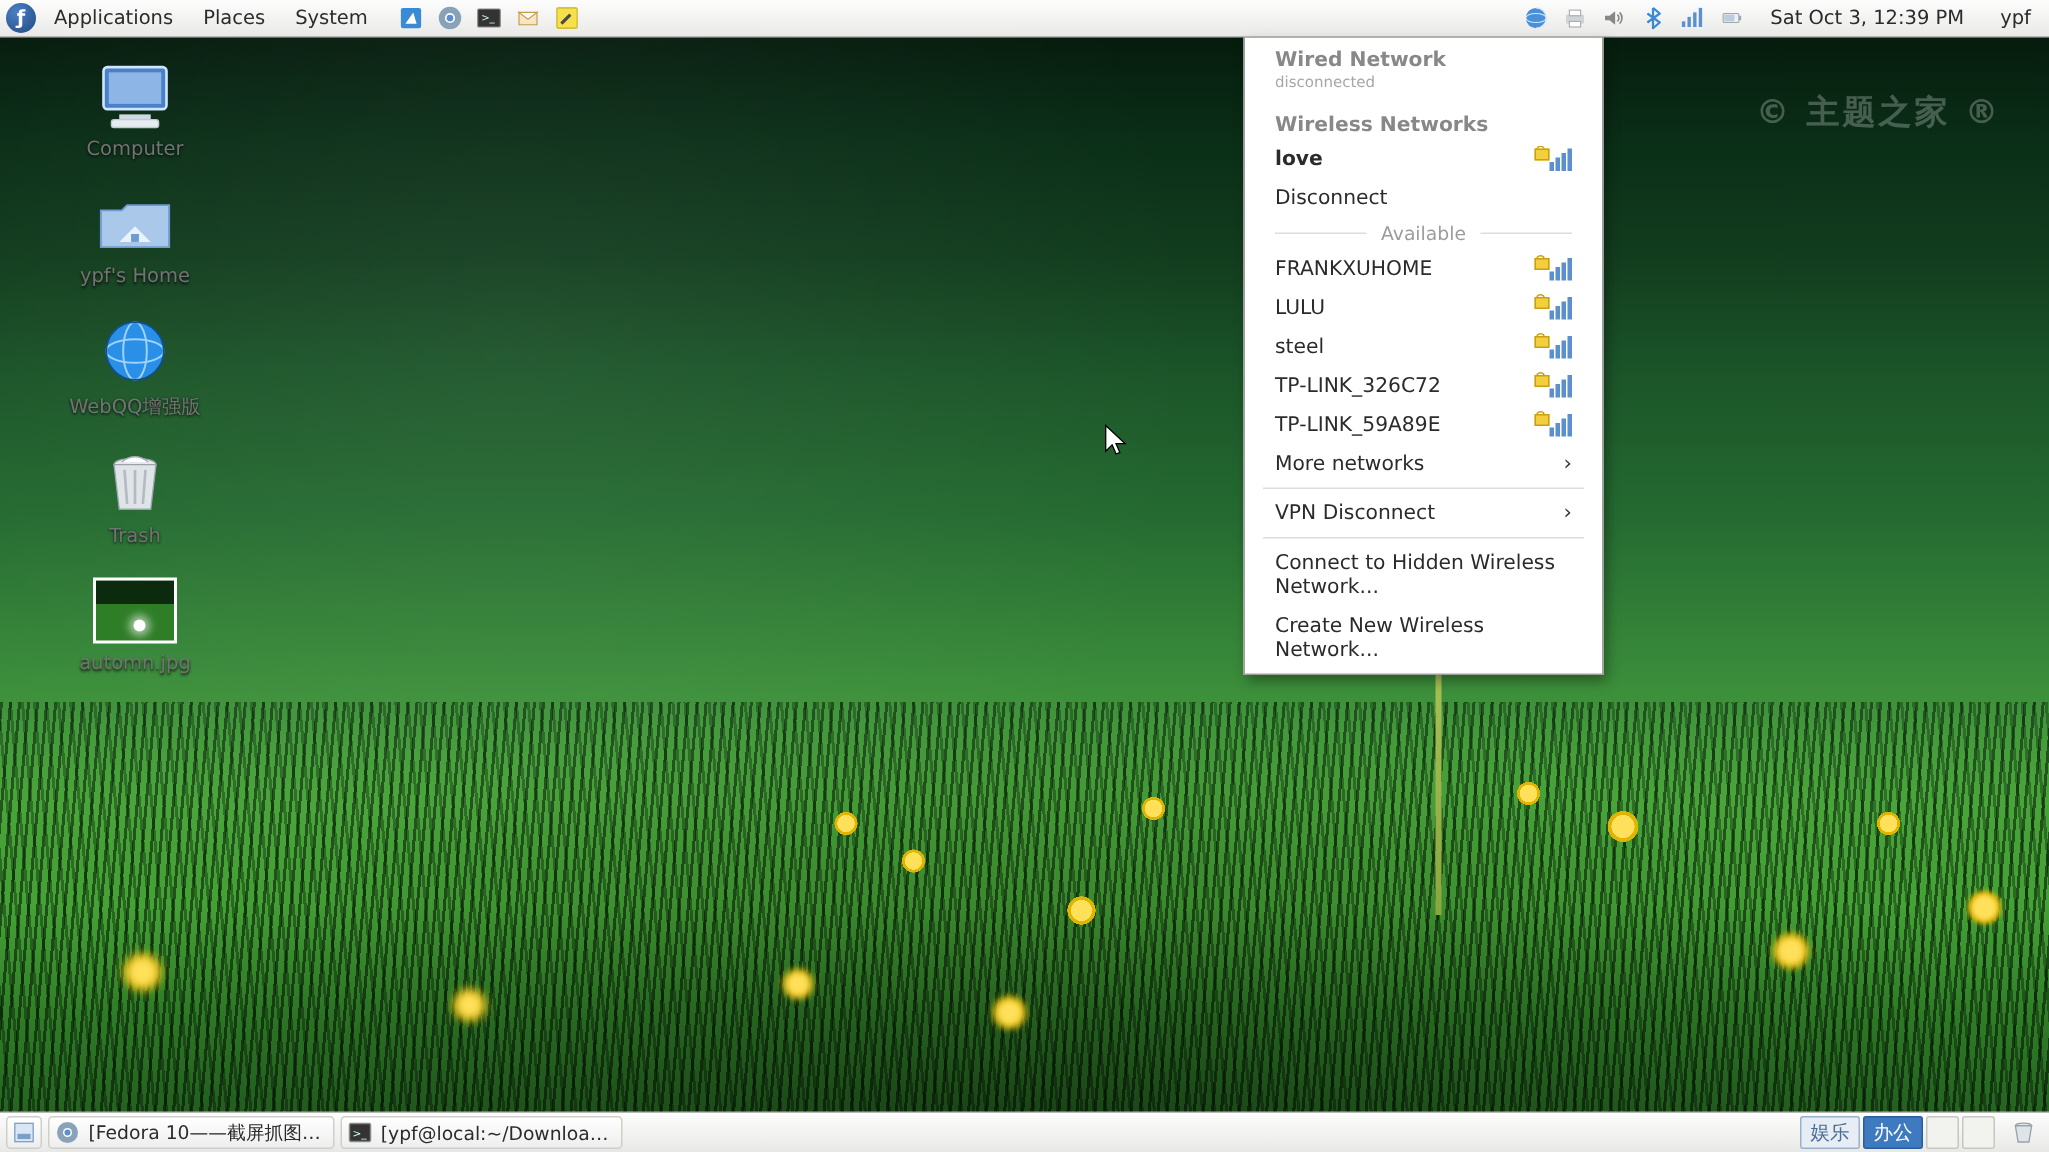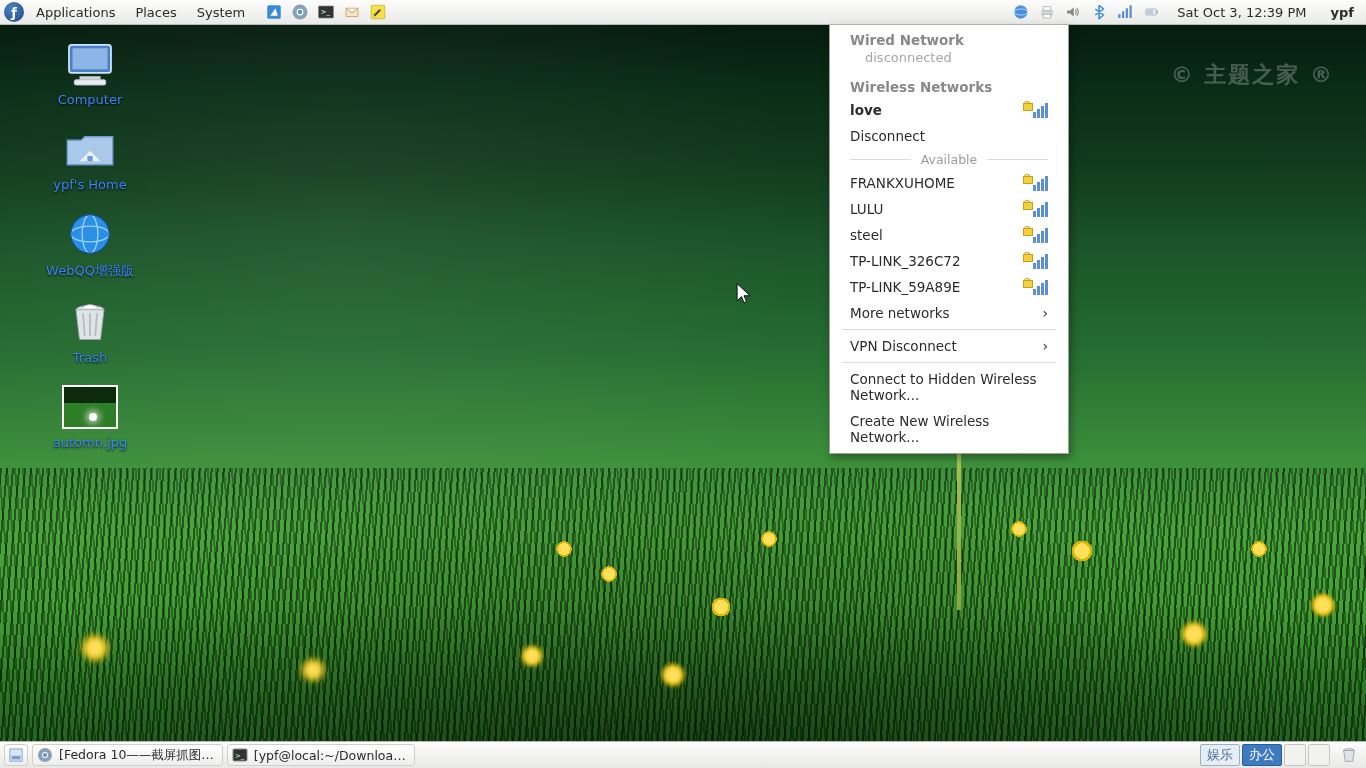--- a/index.html
+++ b/index.html
@@ -47,39 +47,39 @@
   background: radial-gradient(circle at 35% 30%, #4a80c6, #22497f);
   display: flex; align-items: center; justify-content: center; color: #fff; font-size: 13px; font-weight: bold; margin-right: 2px;
 }
 .top-panel .launchers { display: flex; align-items: center; gap: 4px; margin-left: 8px; }
 .launcher { width: 22px; height: 22px; display: flex; align-items: center; justify-content: center; border-radius: 3px; cursor: pointer; }
 .launcher svg, .tray-icon svg { width: 18px; height: 18px; }
 .top-panel .spacer { flex: 1; }
 .top-panel .tray { display: flex; align-items: center; gap: 6px; padding-right: 4px; }
 .tray-icon { width: 20px; height: 20px; display: flex; align-items: center; justify-content: center; cursor: pointer; }
 .top-panel .clock { padding: 0 12px; font-size: 13px; }
-.top-panel .user { padding: 0 12px; font-weight: bold; }
+.top-panel .user { padding: 0 12px; font-weight: normal; }
 
 
 .dicons { position: absolute; top: 40px; left: 30px; display: flex; flex-direction: column; gap: 18px; z-index: 5; }
-.dicon { width: 120px; display: flex; flex-direction: column; align-items: center; color: #3b82f6; font-size: 13px; text-shadow: 0 1px 2px rgba(0,0,0,0.9); cursor: pointer; }
+.dicon { width: 120px; display: flex; flex-direction: column; align-items: center; color: #737373; font-size: 13px; text-shadow: 0 1px 2px rgba(0,0,0,0.9); cursor: pointer; }
 .dicon .glyph { width: 56px; height: 48px; display: flex; align-items: center; justify-content: center; }
 .dicon .label { margin-top: 4px; text-align: center; white-space: nowrap; }
 .thumb { width: 62px; height: 44px; border: 2px solid #fff; background: linear-gradient(#0b2a0e 0 40%, #2e7d27 40% 100%); position: relative; }
 .thumb::after { content:""; position:absolute; left:25px; bottom:6px; width:8px; height:8px; background:#fff; border-radius:50%; box-shadow: 0 0 6px 3px rgba(255,255,255,0.6);}
 
 
 .net-menu {
   position: absolute; top: 25px; left: 829px; width: 240px;
   background: #fff; border: 1px solid #9f9f9b; border-top: none;
   box-shadow: 2px 4px 8px rgba(0,0,0,0.35);
   font-size: 13.5px; color: #2b2b2b; z-index: 60;
 }
 .nm-section { padding: 7px 20px 2px; font-weight: bold; color: #888; }
-.nm-sub { padding: 0 20px 7px; color: #a6a6a6; font-size: 13px; margin-left: 15px; }
+.nm-sub { padding: 0 20px 7px; color: #a6a6a6; font-size: 10px; }
 .nm-item { padding: 5px 20px; display: flex; align-items: center; justify-content: space-between; cursor: pointer; }
 .nm-item.bold .nm-label { font-weight: bold; }
 .nm-sep { height: 1px; background: #ddd; margin: 3px 12px; }
 .nm-avail { display: flex; align-items: center; margin: 3px 20px; color: #9c9c9c; font-size: 12.5px; }
 .nm-avail::before, .nm-avail::after { content: ""; flex: 1; height: 1px; background: #ddd; }
 .nm-avail span { padding: 0 10px; text-align: center; }
 .nm-arrow { font-size: 14px; color: #333; }
 .sigicon { display: flex; align-items: flex-end; gap: 1px; position: relative; }
 .sigicon .bar { width: 3px; background: #5b8fd0; }
 .sigicon .lock { position: absolute; left: -10px; top: -2px; width: 8px; height: 10px; }

